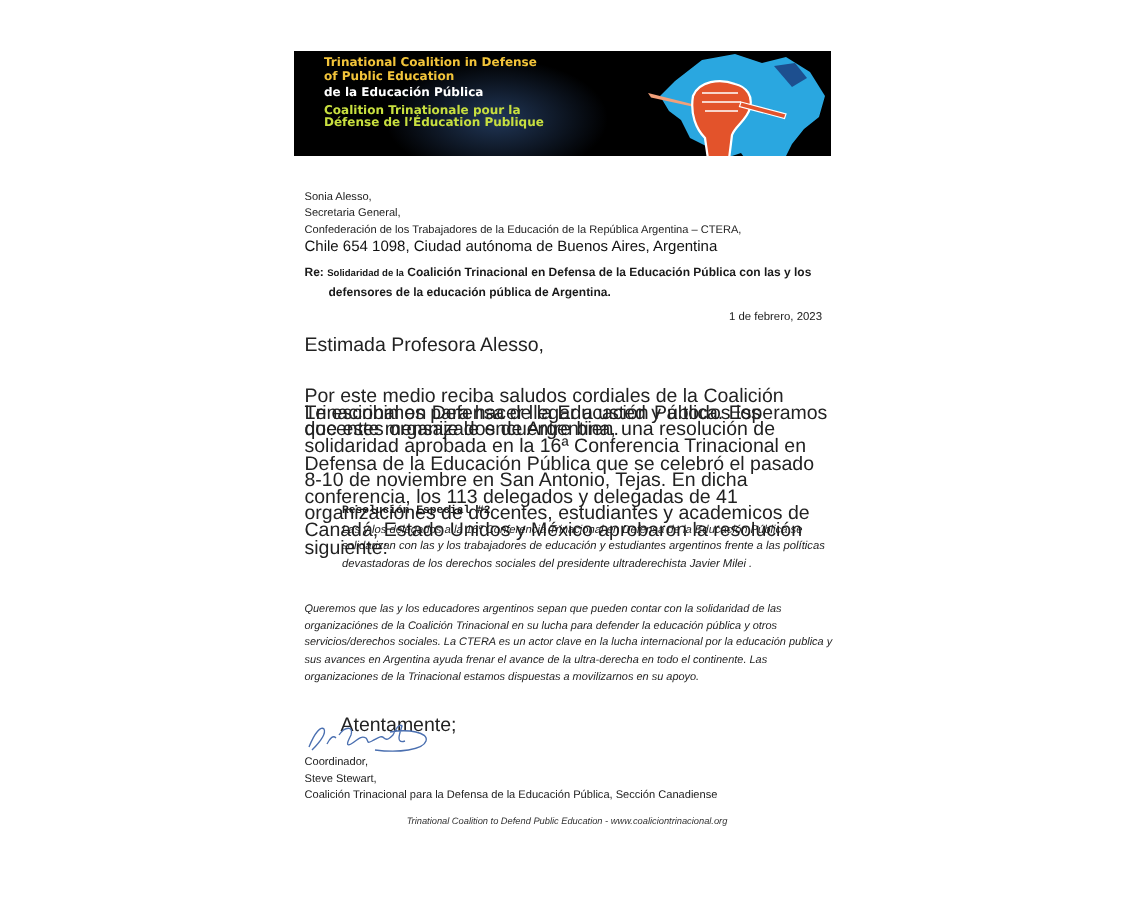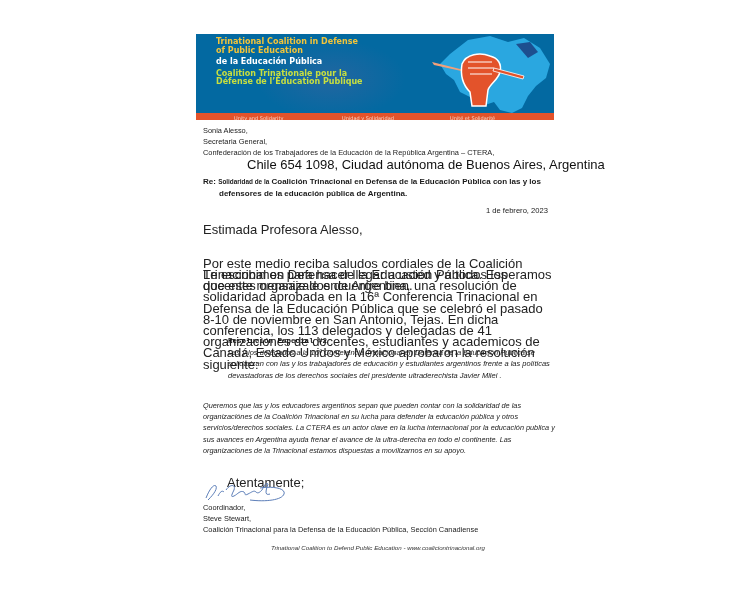--- a/index.html
+++ b/index.html
@@ -1,32 +1,32 @@
 <!DOCTYPE html>
 <html><head>
   <meta charset="utf-8">
   <style>
     html, body { margin:0; padding:0; background:#ffffff; }
     body { width:750px; height:604px; position:relative; overflow:hidden; font-family:"Liberation Sans", sans-serif; color:#1a1a1a; }
     .page { position:absolute; left:0; top:0; width:750px; height:604px; }
 
-    .banner { position:absolute; left:196px; top:34px; width:358px; height:86px; background:#0369a1; overflow:hidden; }
+    .banner { position:absolute; left:196px; top:34px; width:358px; height:70px; background:#000000; overflow:hidden; }
     .banner .glow { position:absolute; left:60px; top:5px; width:150px; height:80px; border-radius:50%; background:radial-gradient(ellipse at center, rgba(60,100,160,0.55), rgba(29,79,143,0) 70%); }
     .banner .map { position:absolute; left:232px; top:0; width:126px; height:79px; }
     .banner .titles { position:absolute; left:20px; top:4px; width:240px; font-family:"DejaVu Sans", sans-serif; font-weight:bold; line-height:8.6px; font-size:8px; }
     .banner .t-en { color:#f2c43a; margin-bottom:3px; }
     .banner .t-es { color:#ffffff; margin-bottom:3px; }
     .banner .t-fr { color:#c8df3f; }
     .banner .strip { position:absolute; left:0; top:79px; width:358px; height:11px; background:#e3532b; display:flex; align-items:center; font-size:5px; color:#fbd6c6; font-family:"DejaVu Sans", sans-serif; }
     .banner .strip span { position:absolute; top:2px; }
 
     .text { position:absolute; left:203px; font-size:7.4px; line-height:11.2px; color:#222; }
     .addr { top:125px; }
     .addr .line { display:block; white-space:nowrap; }
-    .addr .line.arial { font-size:13px; color:#111;margin-left:44px; }
+    .addr .line.arial { font-size:10px; color:#111; }
 
     .re { position:absolute; left:203px; top:176px; font-size:8px; line-height:11.5px; font-weight:bold; color:#1a1a1a; width:360px; }
     .re .small { font-size:6.4px; }
     .re .second { padding-left:16px; display:block; }
 
     .date { position:absolute; left:480px; width:68px; text-align:right; top:206px; font-size:7.6px; }
     .p { position:absolute; left:203px; width:352px; font-size:13px; line-height:11.2px; color:#222; }
     .greeting { top:224px; }
     .p1 { top:258px; }
     .p2 { top:269px; }

